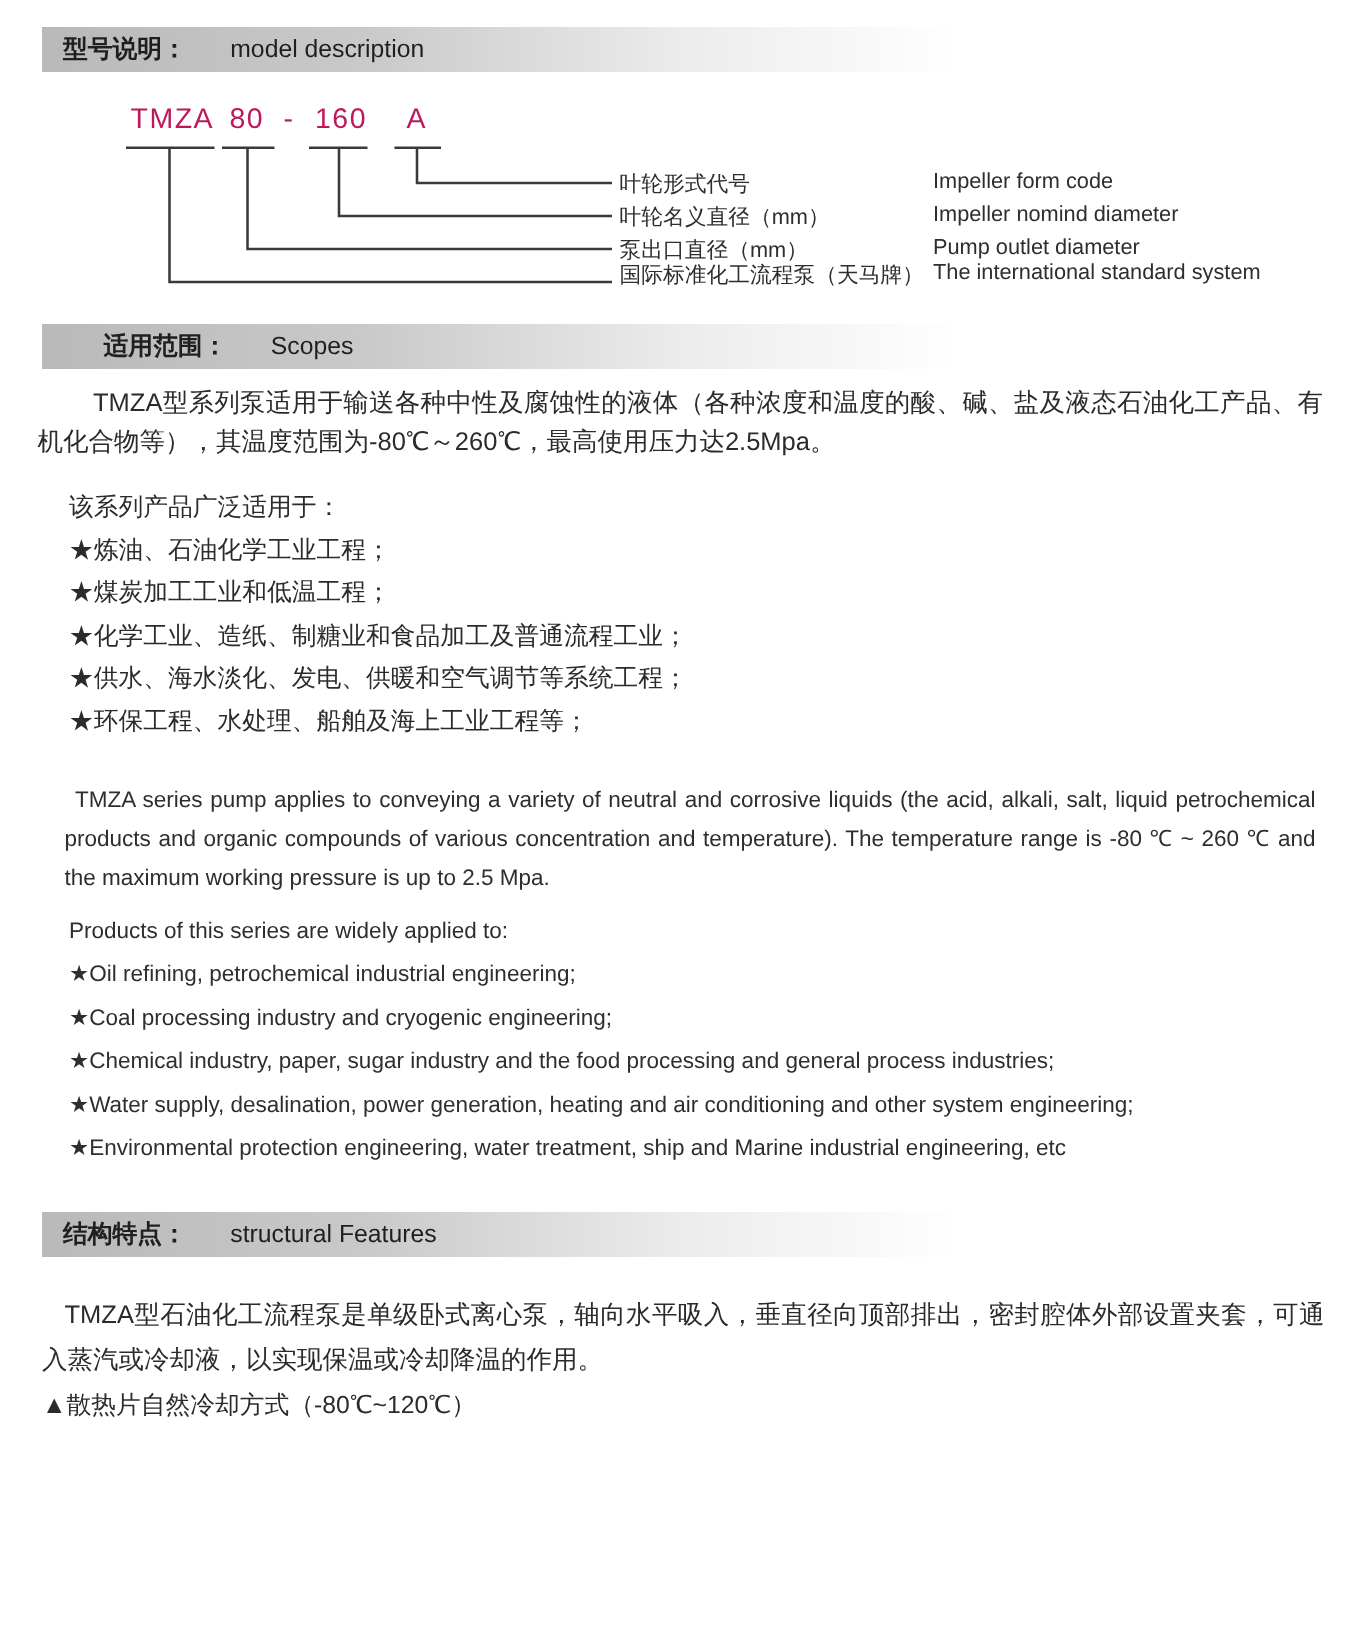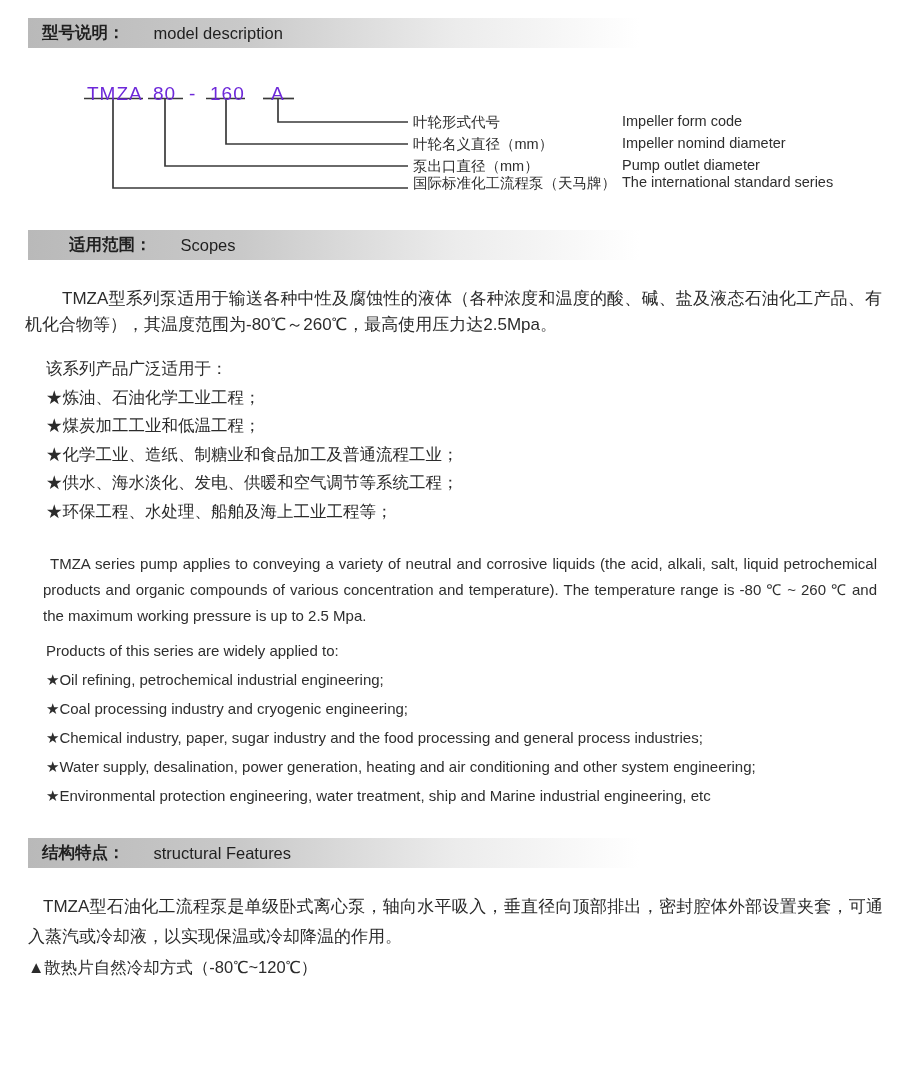--- a/index.html
+++ b/index.html
@@ -31,42 +31,42 @@
   .section-bar {
     margin: 18px 0 0 28px;
     width: 612px; height: 30px;
     background: linear-gradient(90deg, #b9b9b9 0%, #c9c9c9 35%, #ececec 70%, #ffffff 100%);
     display: flex; align-items: center;
     padding-left: 14px;
     gap: 22px;
   }
   .section-bar .zh { font-size: 16.5px; font-weight: bold; color: #1f1f1f; }
   .section-bar .en { font-size: 16.5px; font-weight: normal; color: #1f1f1f; margin-left: 7px; }
-  .section-bar.scopes  { margin-top: 22px; padding-left: 41px; }
+  .section-bar.scopes  { margin-top: 8px; padding-left: 41px; }
   .section-bar.features { margin-top: 28px; }
 
   
   .diagram { position: relative; width: 900px; height: 160px; }
   .diagram svg { position: absolute; left: 0; top: 0; }
-  .code-part { position: absolute; top: 35px; font-size: 19px; letter-spacing: 1px; color: #6d28d9; }
+  .code-part { position: absolute; top: 21px; font-size: 19px; letter-spacing: 1px; color: #be185d; }
   .cp-0 { left: 87px; }
   .cp-1 { left: 153px; }
   .cp-2 { left: 189px; }
   .cp-3 { left: 210px; }
   .cp-4 { left: 271px; }
   .dlabel-zh { position: absolute; left: 413px; font-size: 14.5px; color: #2e2e2e; white-space: nowrap; }
   .dlabel-en { position: absolute; left: 622px; font-size: 14.5px; color: #2e2e2e; white-space: nowrap; }
   .row-0 { top: 65px; }
   .row-1 { top: 87px; }
   .row-2 { top: 109px; }
   .row-3 { top: 126px; }
 
   
   .cn-para {
-    margin: 26px 0 0 25px;
+    margin: 10px 0 0 25px;
     width: 857px;
     font-size: 17px;
     line-height: 26px;
     text-align: justify;
     text-indent: 37px;
     color: #2b2b2b;
   }
   .cn-list { margin: 16px 0 0 46px; font-size: 16.5px; color: #2b2b2b; }
   .cn-list .line { height: 28.5px; line-height: 28.5px; white-space: nowrap; }
 
@@ -133,21 +133,21 @@
     <span class="code-part cp-3">160</span>
     <span class="code-part cp-4">A</span>
 
     <span class="dlabel-zh row-0">叶轮形式代号</span>
     <span class="dlabel-en row-0">Impeller form code</span>
     <span class="dlabel-zh row-1">叶轮名义直径（mm）</span>
     <span class="dlabel-en row-1">Impeller nomind diameter</span>
     <span class="dlabel-zh row-2">泵出口直径（mm）</span>
     <span class="dlabel-en row-2">Pump outlet diameter</span>
     <span class="dlabel-zh row-3">国际标准化工流程泵（天马牌）</span>
-    <span class="dlabel-en row-3">The international standard series</span>
+    <span class="dlabel-en row-3">The international standard system</span>
   </div>
 
   <div class="section-bar scopes">
     <span class="zh">适用范围：</span>
     <span class="en">Scopes</span>
   </div>
 
   <p class="cn-para">TMZA型系列泵适用于输送各种中性及腐蚀性的液体（各种浓度和温度的酸、碱、盐及液态石油化工产品、有机化合物等），其温度范围为-80℃～260℃，最高使用压力达2.5Mpa。</p>
 
   <div class="cn-list">

